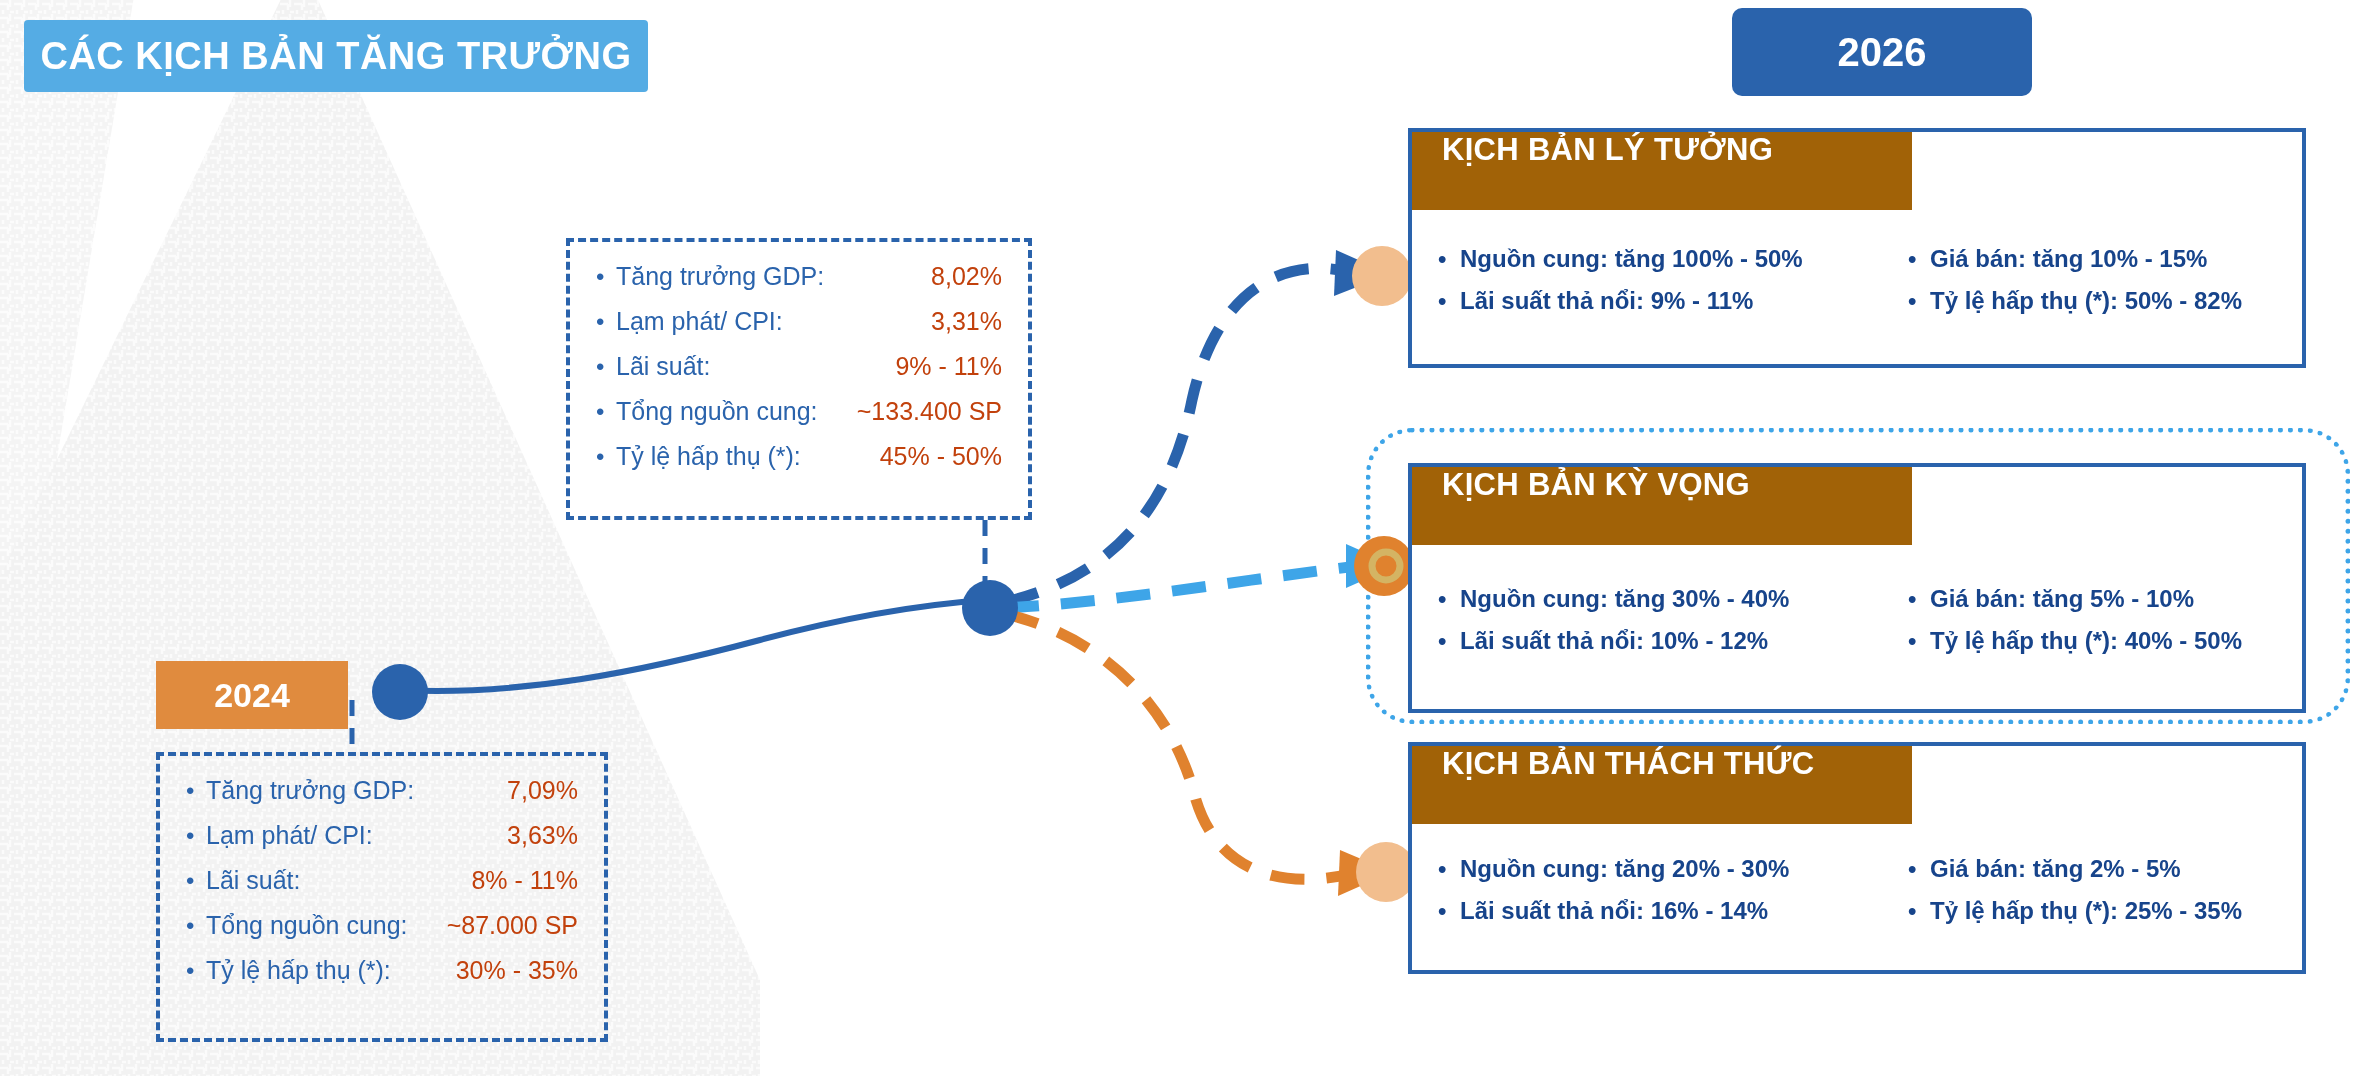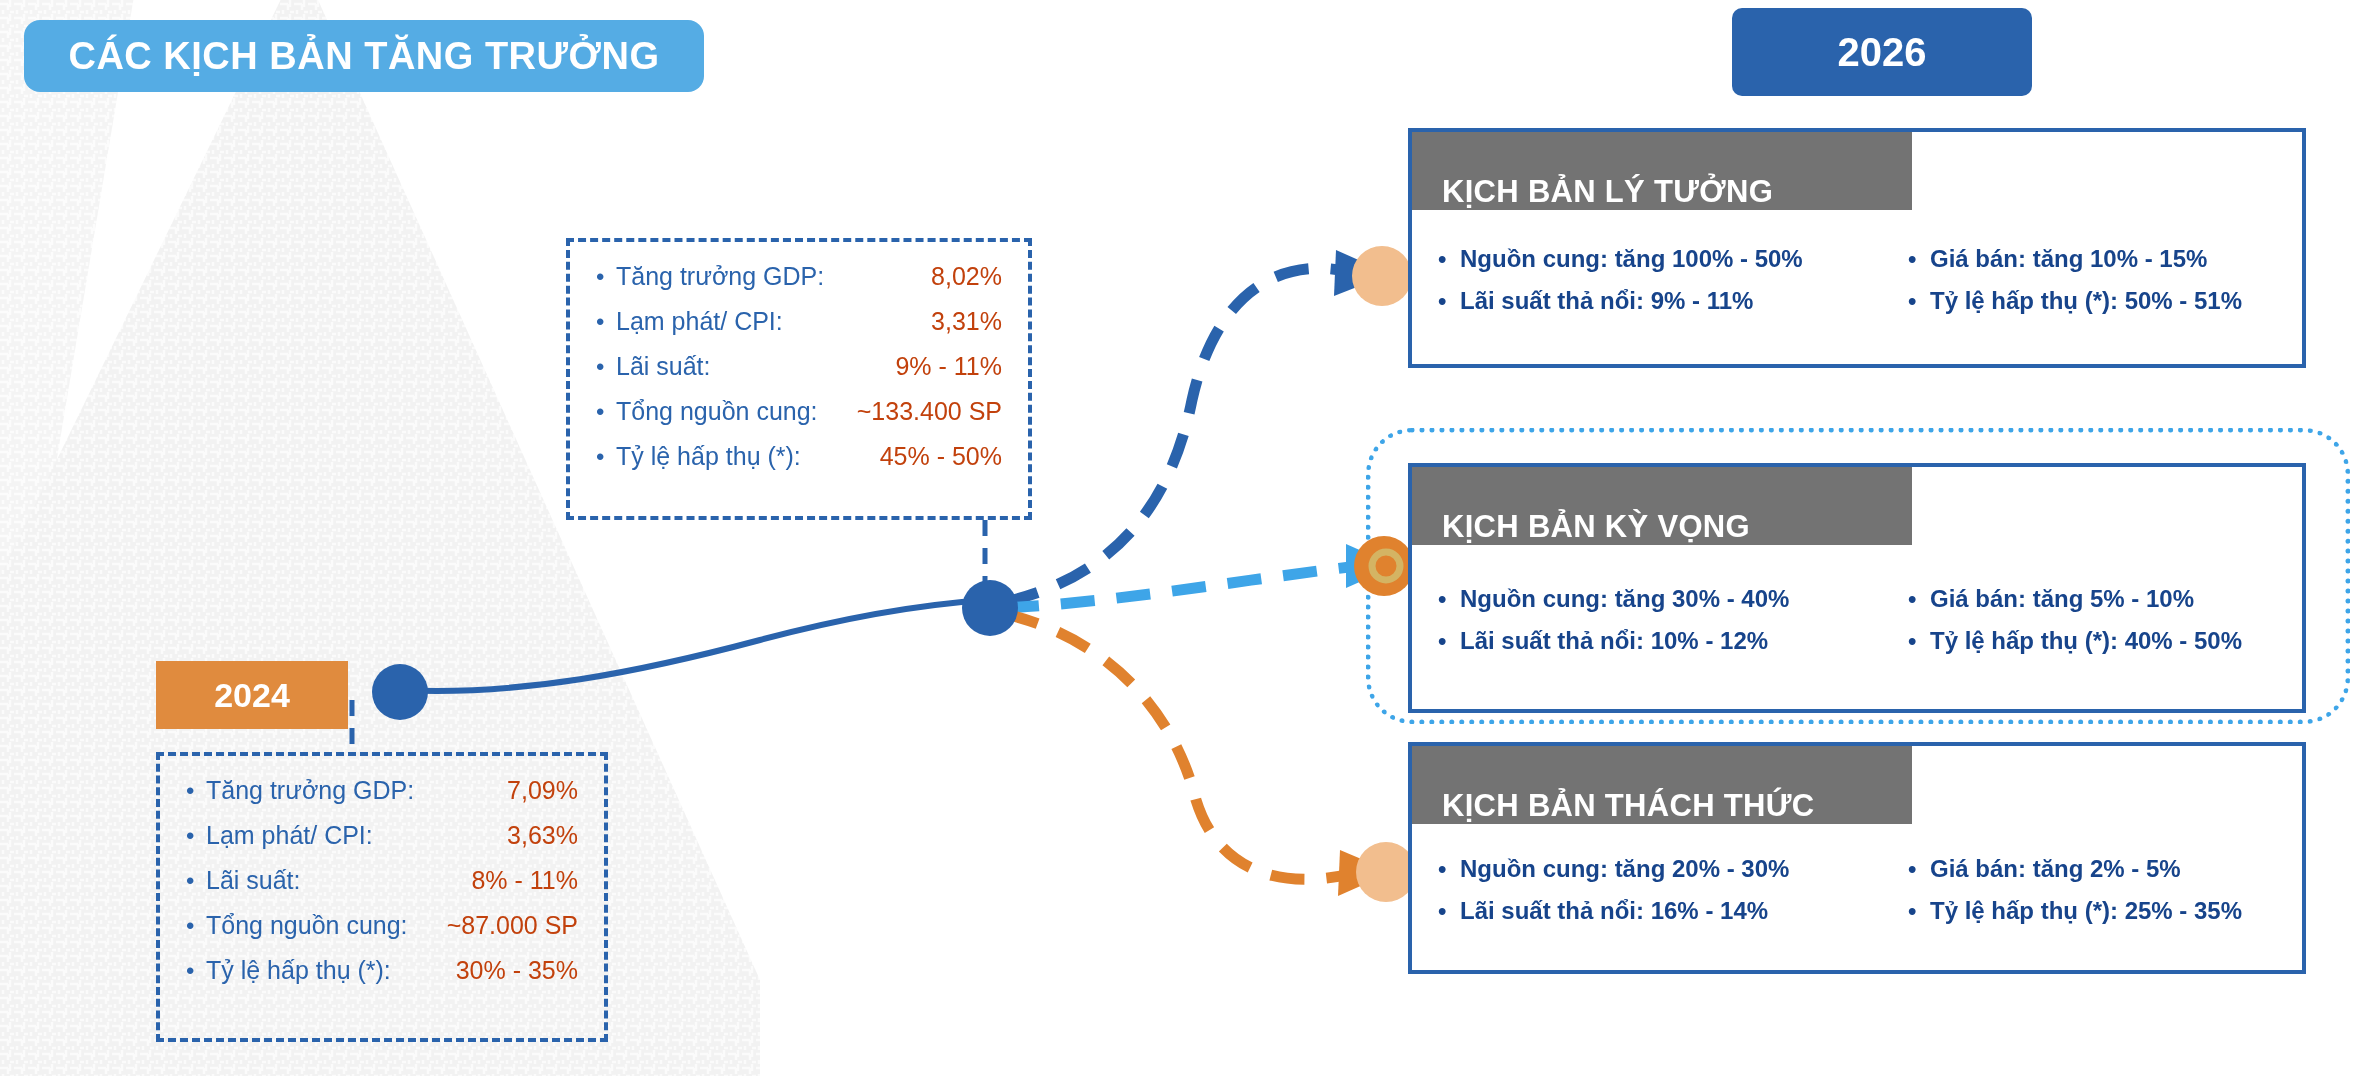--- a/index.html
+++ b/index.html
@@ -26,23 +26,23 @@
     left: 0; top: 0;
     width: 760px; height: 1076px;
     pointer-events: none;
     z-index: 0;
   }
 
   
   #title-pill {
     position: absolute;
     left: 24px; top: 20px;
-    width: 680px; height: 72px;
+    width: 624px; height: 72px;
     background: #55ACE4;
-    border-radius: 16px;
+    border-radius: 4px;
     display: flex;
     align-items: center;
     justify-content: center;
     z-index: 6;
   }
   #title-pill .txt {
     color: #ffffff;
     font-size: 38px;
     font-weight: bold;
     letter-spacing: 0.5px;
@@ -121,23 +121,23 @@
   }
   #sc-ideal     { left: 1408px; top: 128px;  width: 898px; height: 240px; }
   #sc-expected  { left: 1408px; top: 463px;  width: 898px; height: 250px; }
   #sc-challenge { left: 1408px; top: 742px;  width: 898px; height: 232px; }
 
   .scenario-header {
     position: absolute;
     left: 0; top: 0;
     width: 500px;
     height: 78px;
-    background: #737373;
-    display: flex;
-    align-items: flex-end;
+    background: #a16207;
+    display: flex;
+    align-items: flex-start;
     padding-left: 30px;
   }
   .scenario-header .htxt {
     color: #ffffff;
     font-size: 31px;
     font-weight: bold;
     letter-spacing: 0.3px;
     white-space: nowrap;
   }
 
@@ -309,21 +309,21 @@
           <span>Giá bán: tăng 10% - 15%</span>
         </span>
       </div>
       <div class="sc-line">
         <span class="sc-item sc-col-a">
           <span class="bullet">•</span>
           <span>Lãi suất thả nổi: 9% - 11%</span>
         </span>
         <span class="sc-item sc-col-b">
           <span class="bullet">•</span>
-          <span>Tỷ lệ hấp thụ (*): 50% - 51%</span>
+          <span>Tỷ lệ hấp thụ (*): 50% - 82%</span>
         </span>
       </div>
     </div>
   </div>
 
   <div id="sc-expected" class="scenario">
     <div class="scenario-header">
       <span class="htxt">KỊCH BẢN KỲ VỌNG</span>
     </div>
     <div class="scenario-body">

